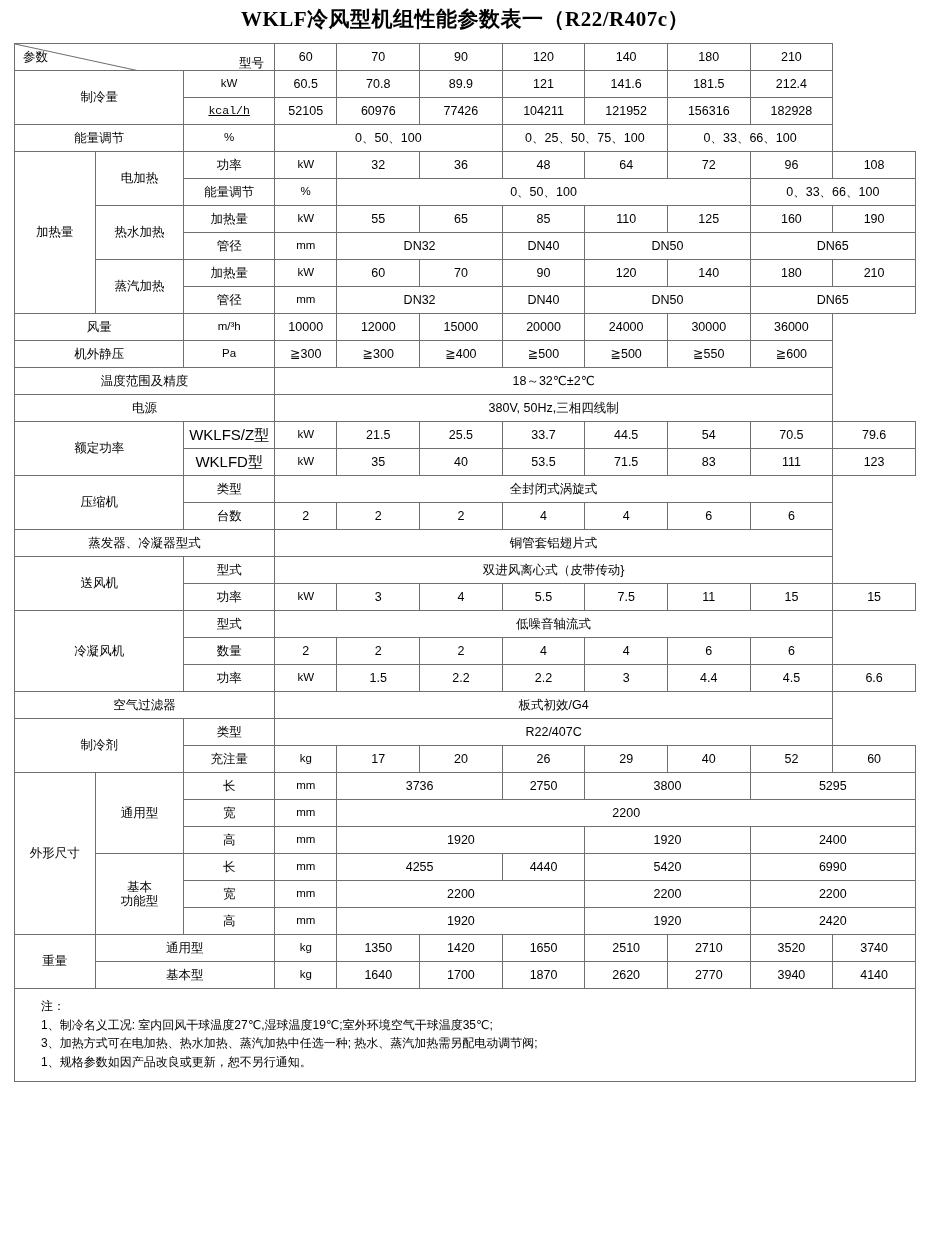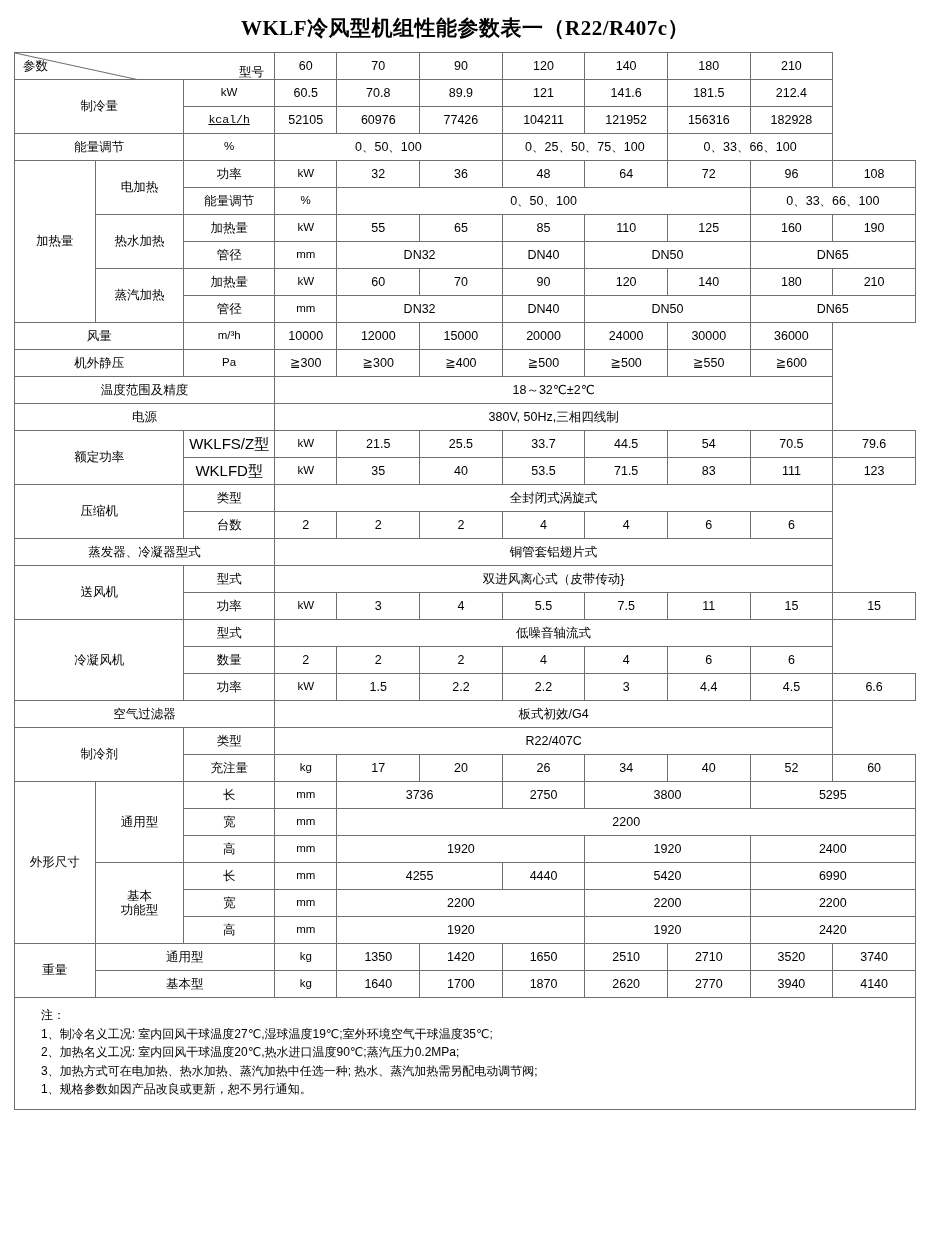--- a/index.html
+++ b/index.html
@@ -10,21 +10,21 @@
   body {
     width: 930px;
     font-family: "Liberation Sans", "DejaVu Sans", sans-serif;
     color: #000;
     -webkit-font-smoothing: antialiased;
   }
   #page {
     width: 930px;
     min-height: 1259px;
     box-sizing: border-box;
-    padding: 10px 14px 8px 14px;
+    padding: 1px 14px 8px 14px;
     position: relative;
   }
   #title {
     text-align: center;
     font-size: 21px;
     font-weight: bold;
     letter-spacing: 0.5px;
     margin: 4px 0 10px 0;
     font-family: "Liberation Serif", "DejaVu Serif", serif;
   }
@@ -371,21 +371,21 @@
       <td class="lbl" colspan="2" rowspan="2">制冷剂</td>
       <td class="lbl">类型</td>
       <td class="data-g" colspan="7">R22/407C</td>
     </tr>
     <tr>
       <td class="lbl">充注量</td>
       <td class="u-lbl">kg</td>
       <td class="data-g">17</td>
       <td class="data-g">20</td>
       <td class="data-g">26</td>
-      <td class="data-g">34</td>
+      <td class="data-g">29</td>
       <td class="data-g">40</td>
       <td class="data-g">52</td>
       <td class="data-g">60</td>
     </tr>
 
     <tr>
       <td class="lbl" rowspan="6">外形尺寸</td>
       <td class="lbl" rowspan="3">通用型</td>
       <td class="lbl">长</td>
       <td class="unit">mm</td>
@@ -456,18 +456,17 @@
       <td>2770</td>
       <td>3940</td>
       <td>4140</td>
     </tr>
   </tbody>
     </table>
 
   <div class="notes">
     <div>注：</div>
     <div>1、制冷名义工况: 室内回风干球温度27℃,湿球温度19℃;室外环境空气干球温度35℃;</div>
-    <div>2、加热名义工况: 室内回风干球温度20℃,热水进口温度90℃;蒸汽压力0.2MPa;</div>
     <div>3、加热方式可在电加热、热水加热、蒸汽加热中任选一种; 热水、蒸汽加热需另配电动调节阀;</div>
     <div>1、规格参数如因产品改良或更新，恕不另行通知。</div>
   </div>
 
 </div>
 
 </body></html>

